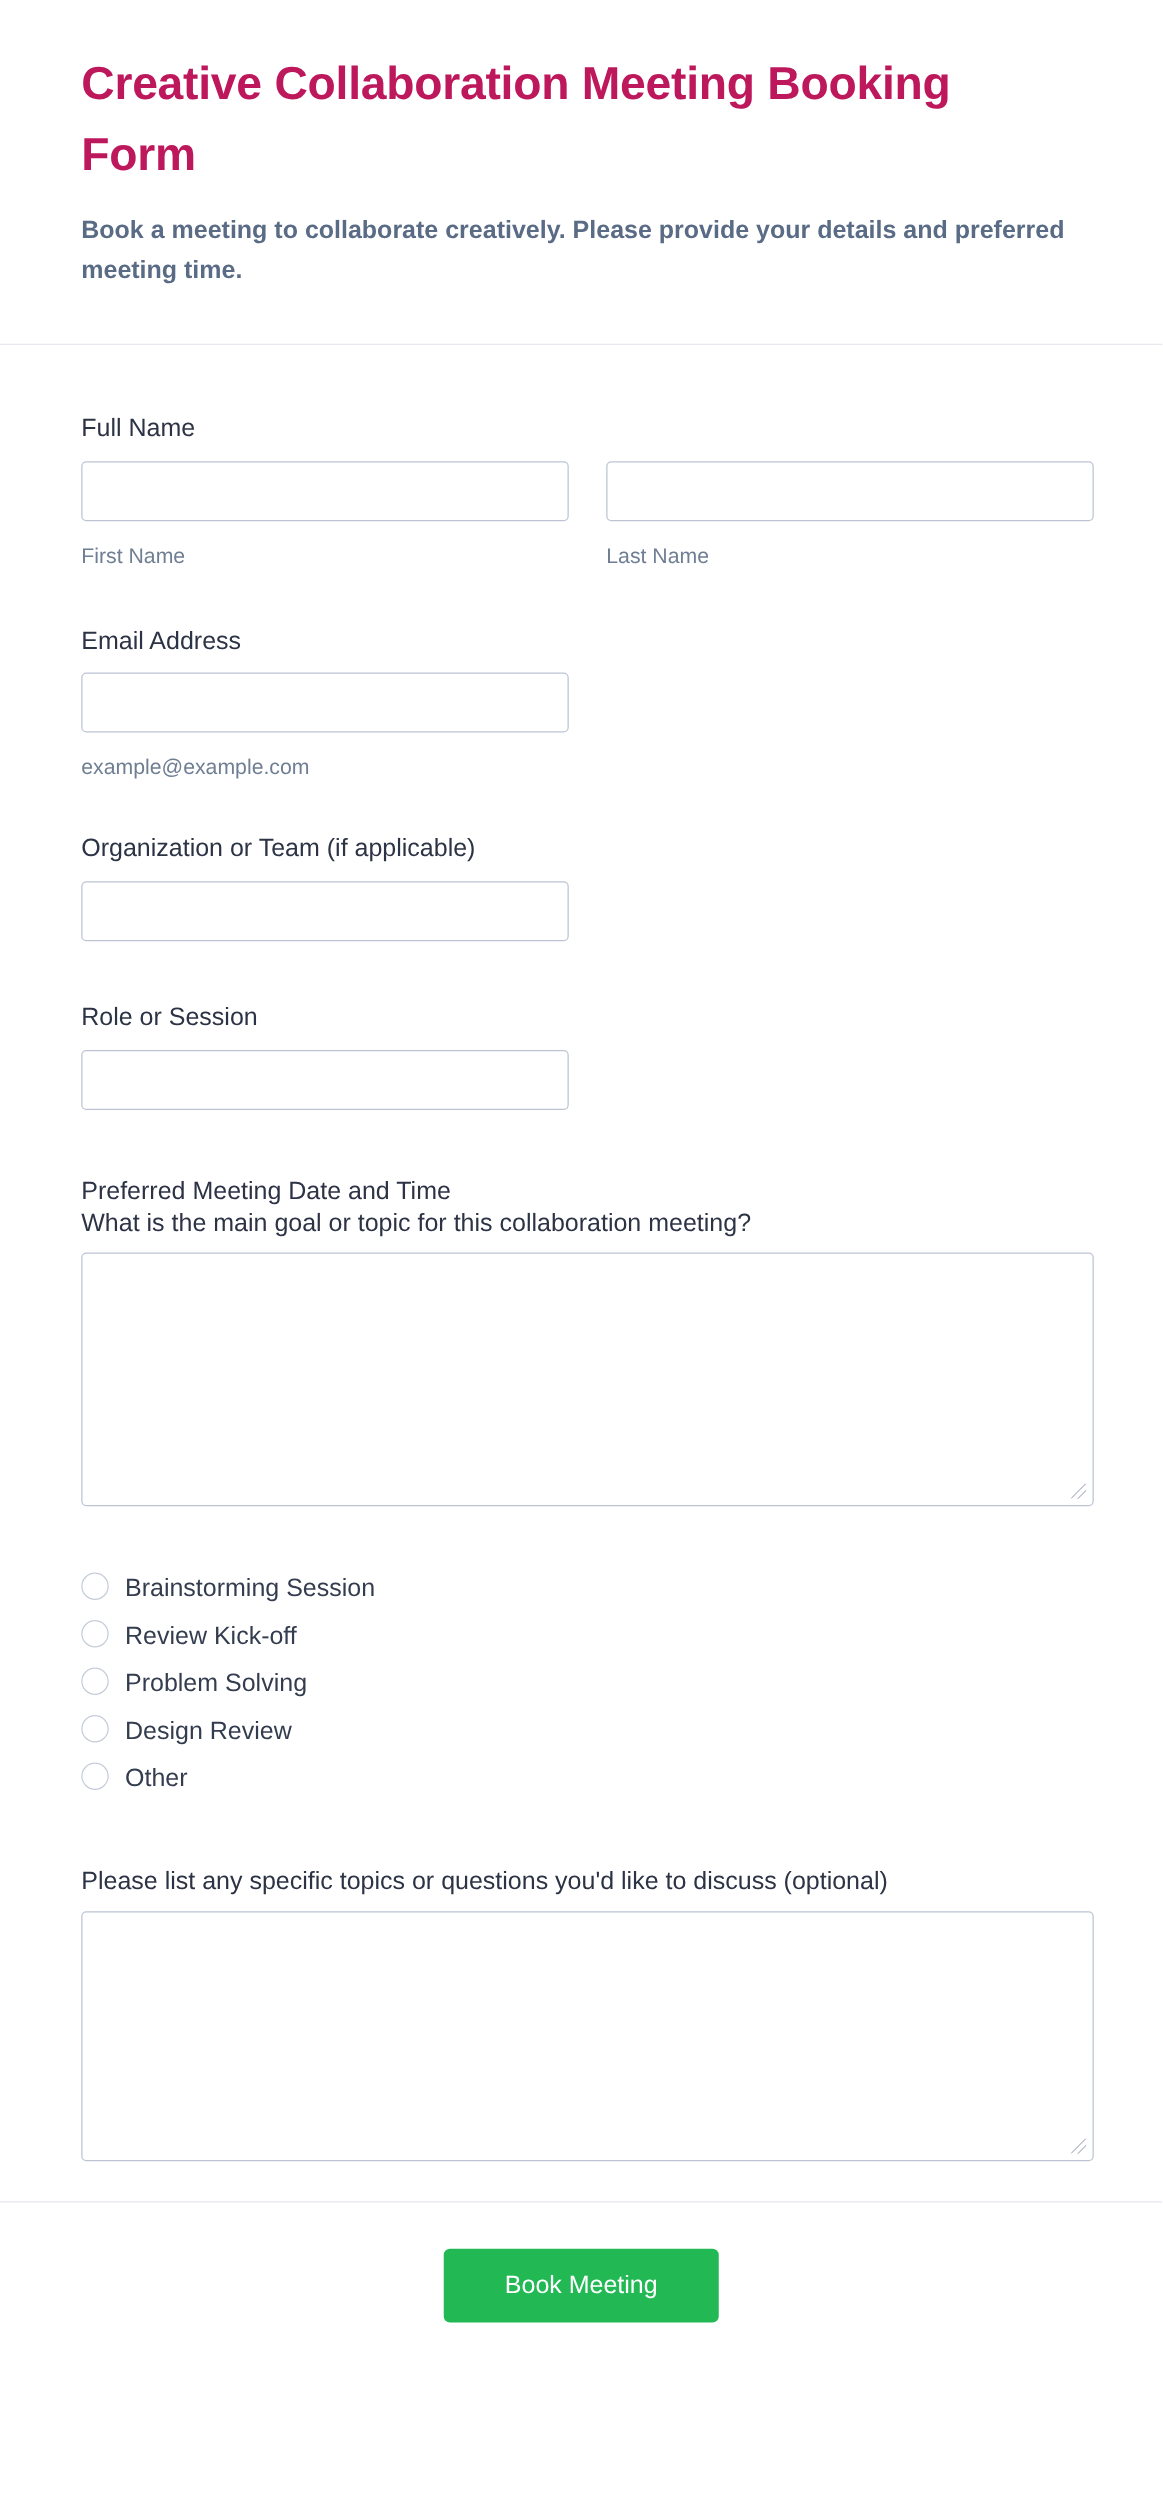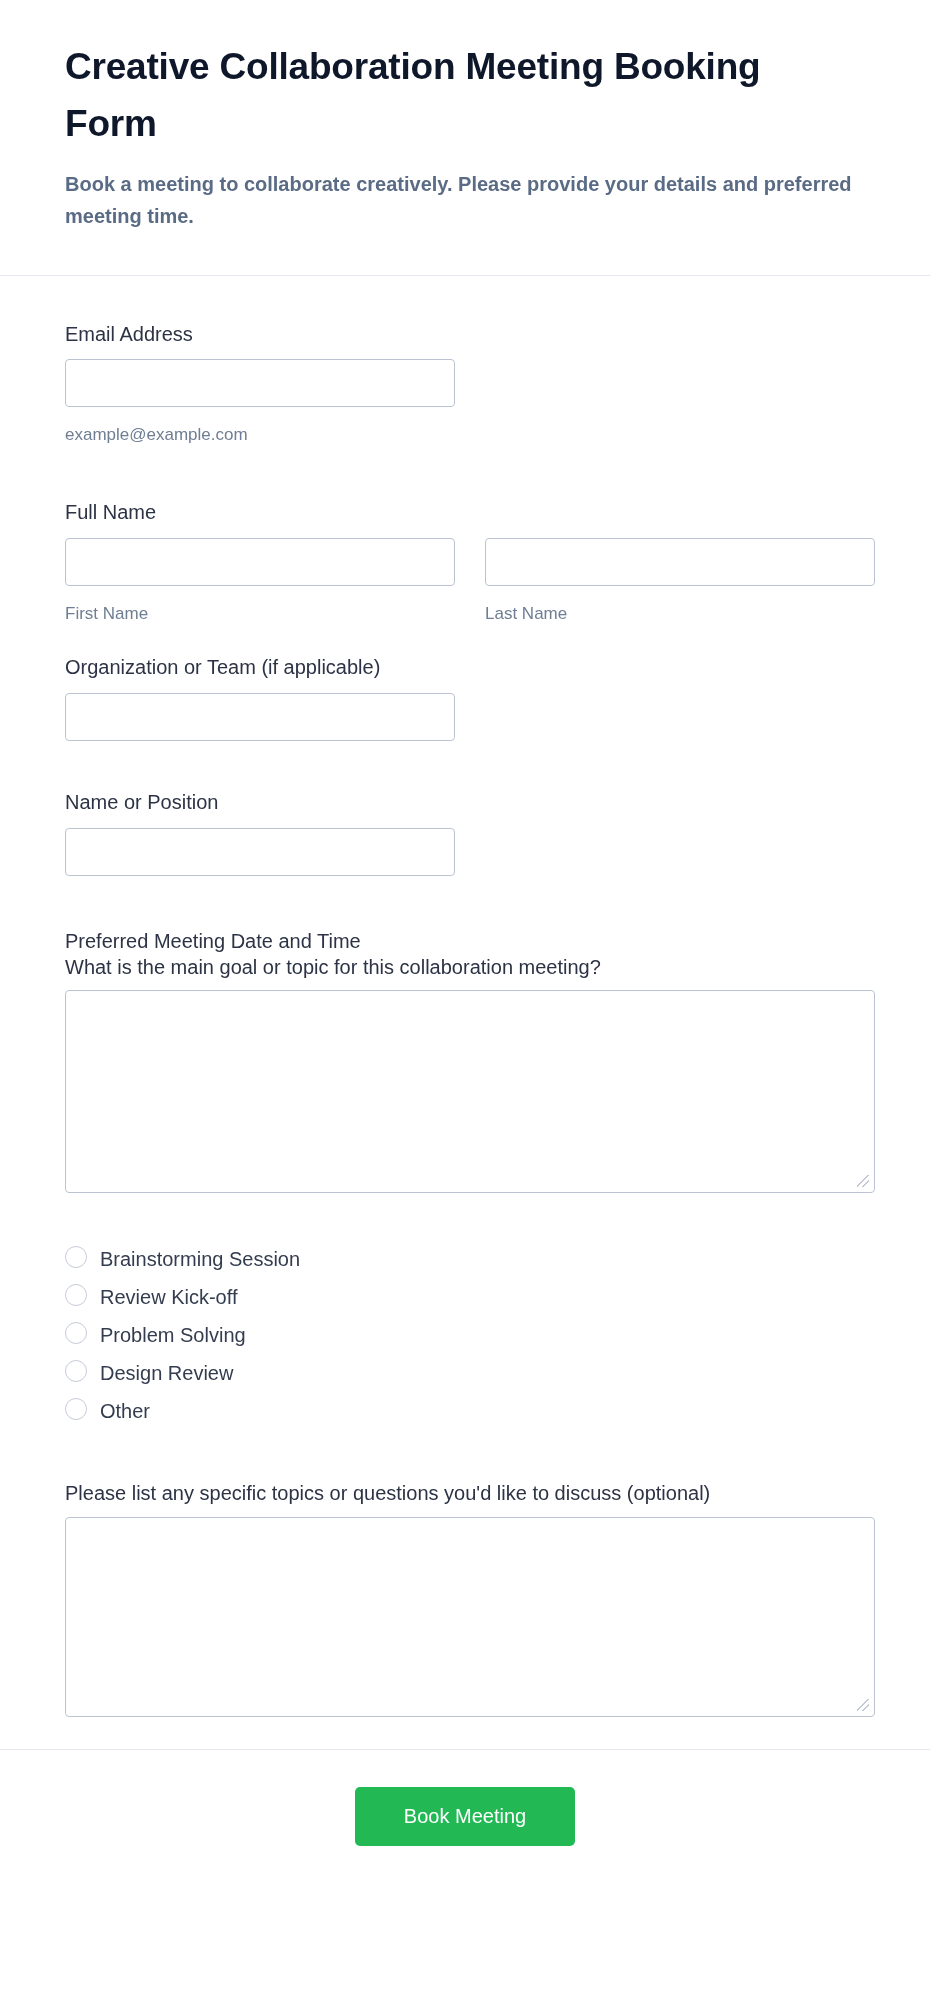--- a/index.html
+++ b/index.html
@@ -14,21 +14,21 @@
 
   
   .form-header {
     padding: 38px 60px 43px 65px;
     border-bottom: 1px solid #E5E8EF;
   }
   .form-title {
     font-size: 37px;
     line-height: 57px;
     font-weight: 700;
-    color: #0f172a;
+    color: #be185d;
     max-width: 790px;
     letter-spacing: -0.2px;
   }
   .form-subtitle {
     margin-top: 16px;
     font-size: 20px;
     line-height: 32px;
     font-weight: 700;
     color: #5A6B85;
     max-width: 815px;
@@ -66,21 +66,21 @@
     color: #6F7E93;
   }
 
   .name-row { display: flex; gap: 30px; margin-top: 13px; }
   .name-col { width: 390px; }
 
   .field-fullname     { margin-top: 54px; }
   .field-email        { margin-top: 45px; }
   .field-email .text-input { margin-top: 12px; }
   .field-email .sublabel   { margin-top: 18px; }
-  .field-organization { margin-top: 30px; }
+  .field-organization { margin-top: 42px; }
   .field-organization .text-input { margin-top: 13px; }
   .field-role         { margin-top: 48px; }
   .field-role .text-input { margin-top: 13px; }
   .field-datetime     { margin-top: 52px; }
   .field-goal         { }
   .field-collab       { margin-top: 53px; }
   .field-topics       { margin-top: 52px; }
 
   .ta-wrap { position: relative; width: 810px; }
   .field-goal .ta-wrap   { margin-top: 10px; }
@@ -159,47 +159,47 @@
 </head>
 <body>
 
 <header class="form-header">
   <h1 class="form-title">Creative Collaboration Meeting Booking Form</h1>
   <p class="form-subtitle">Book a meeting to collaborate creatively. Please provide your details and preferred meeting time.</p>
 </header>
 
 <main class="form-body">
 
-  <section class="field field-email">
-    <div class="q-label">Email Address</div>
-    <input type="text" class="text-input" aria-label="Email Address" style="">
-    <div class="sublabel">example@example.com</div>
-  </section>
-
   <section class="field field-fullname">
     <div class="q-label">Full Name</div>
     <div class="name-row">
       <div class="name-col">
         <input type="text" class="text-input" aria-label="First Name" style="">
         <div class="sublabel">First Name</div>
       </div>
       <div class="name-col">
         <input type="text" class="text-input" aria-label="Last Name" style="">
         <div class="sublabel">Last Name</div>
       </div>
     </div>
   </section>
 
+  <section class="field field-email">
+    <div class="q-label">Email Address</div>
+    <input type="text" class="text-input" aria-label="Email Address" style="">
+    <div class="sublabel">example@example.com</div>
+  </section>
+
   <section class="field field-organization">
     <div class="q-label">Organization or Team (if applicable)</div>
     <input type="text" class="text-input" aria-label="Organization or Team (if applicable)" style="">
   </section>
 
   <section class="field field-role">
-    <div class="q-label">Name or Position</div>
+    <div class="q-label">Role or Session</div>
     <input type="text" class="text-input" aria-label="Role or Position" style="">
   </section>
 
   <section class="field field-datetime">
     <div class="q-label">Preferred Meeting Date and Time</div>
   </section>
 
   <section class="field field-goal">
     <div class="q-label">What is the main goal or topic for this collaboration meeting?</div>
     <div class="ta-wrap">

